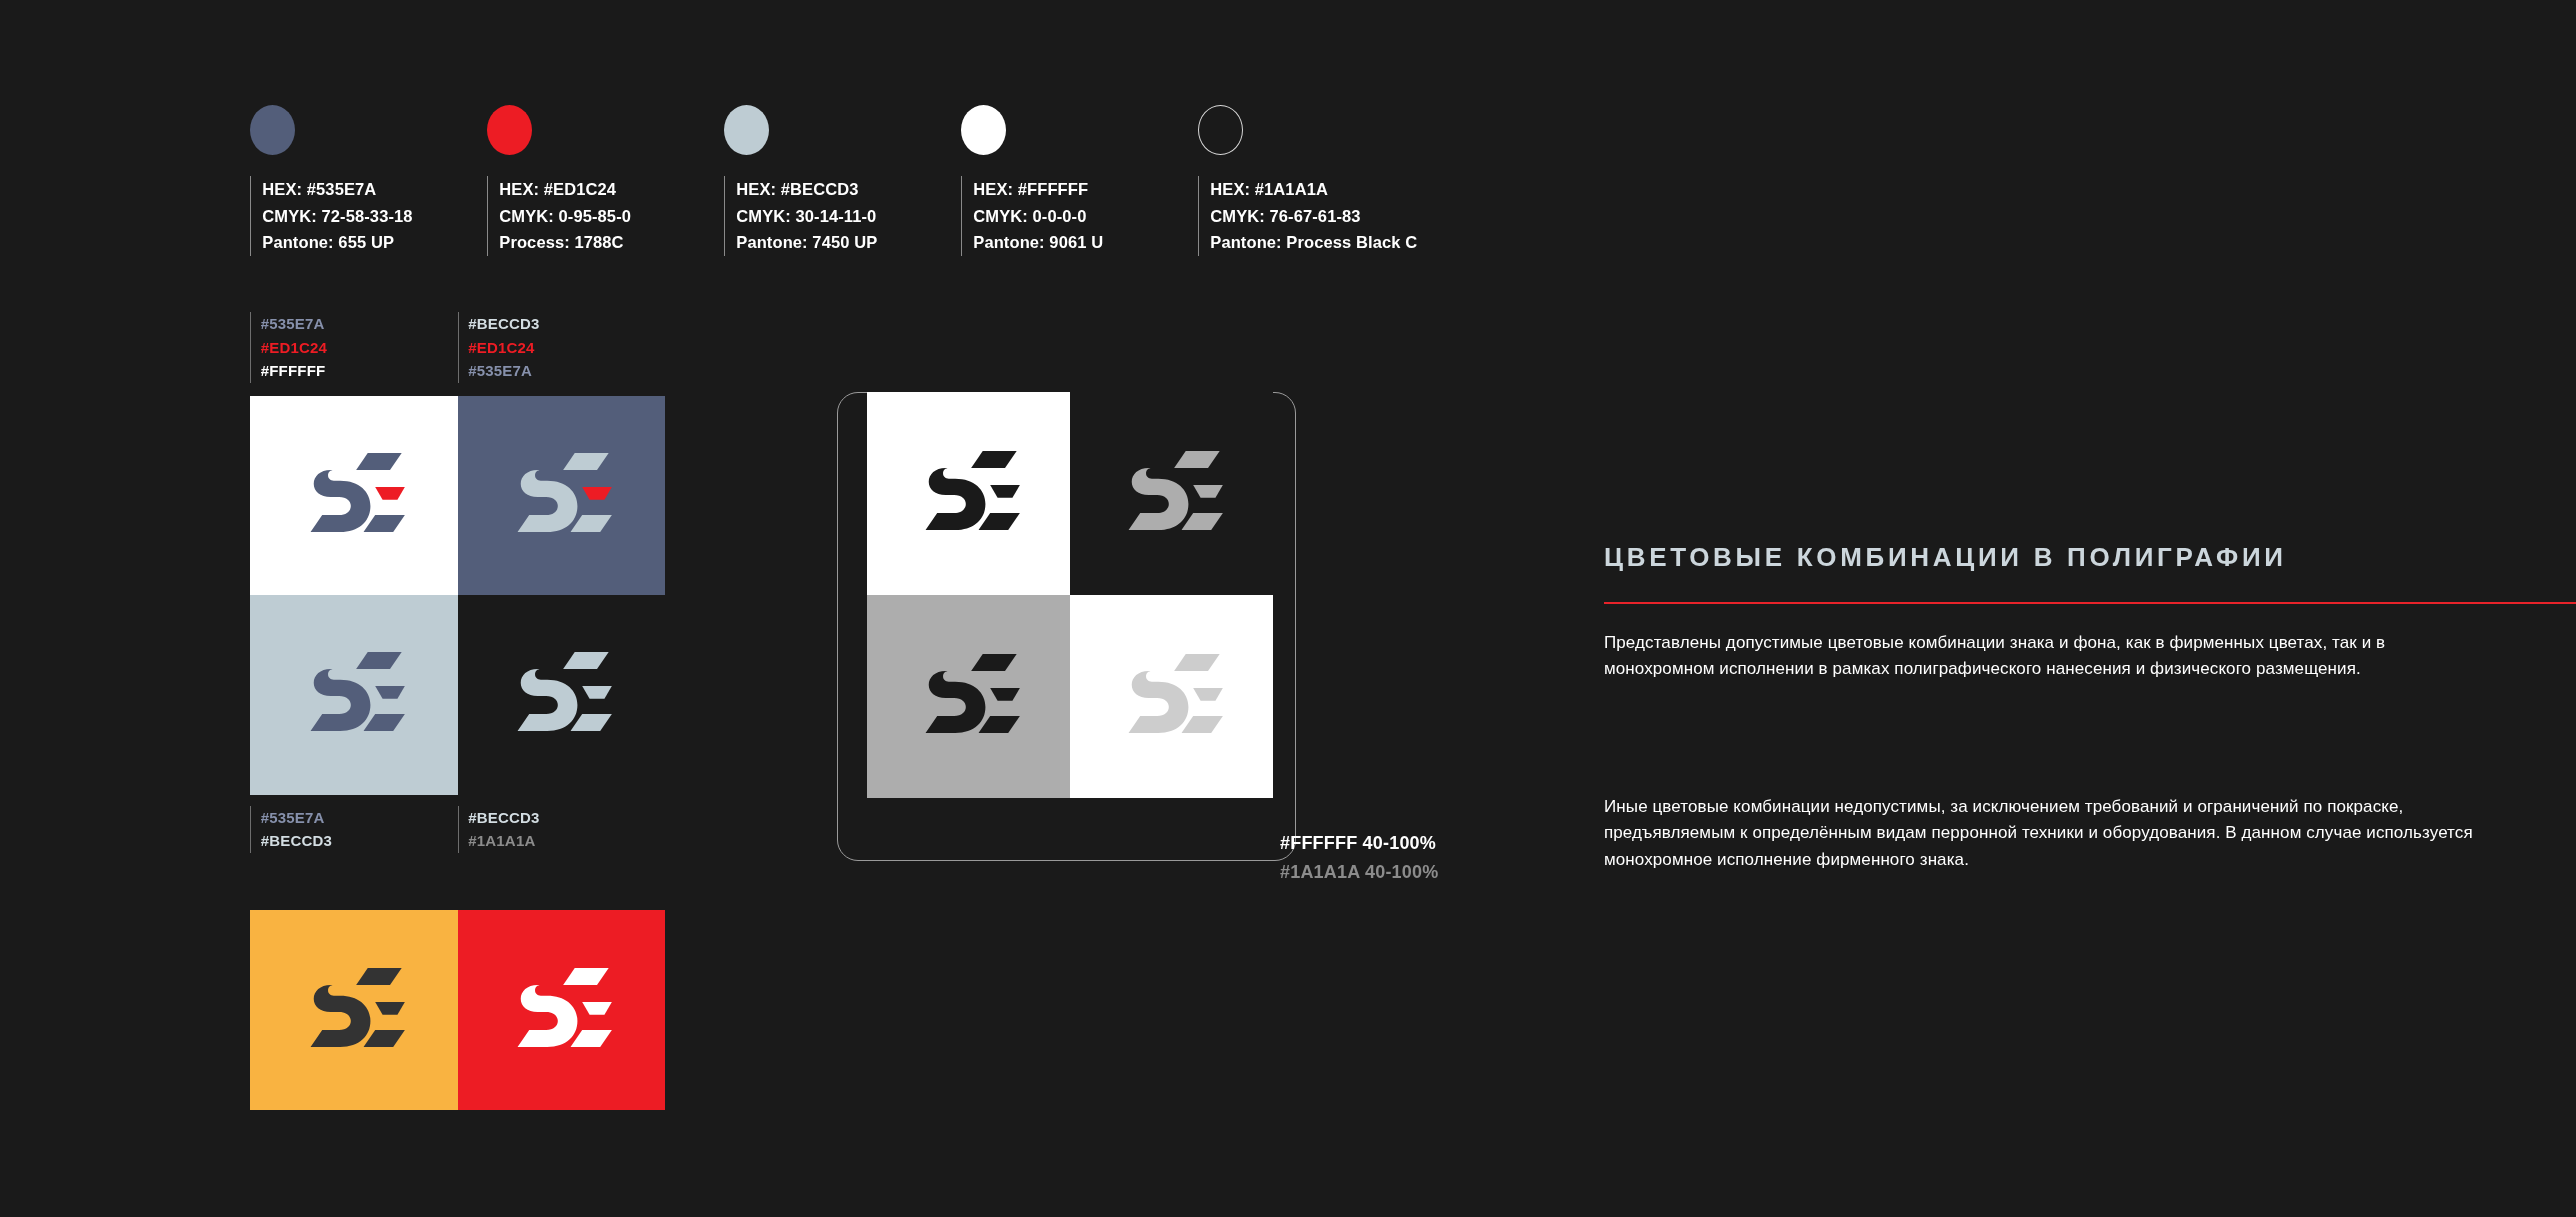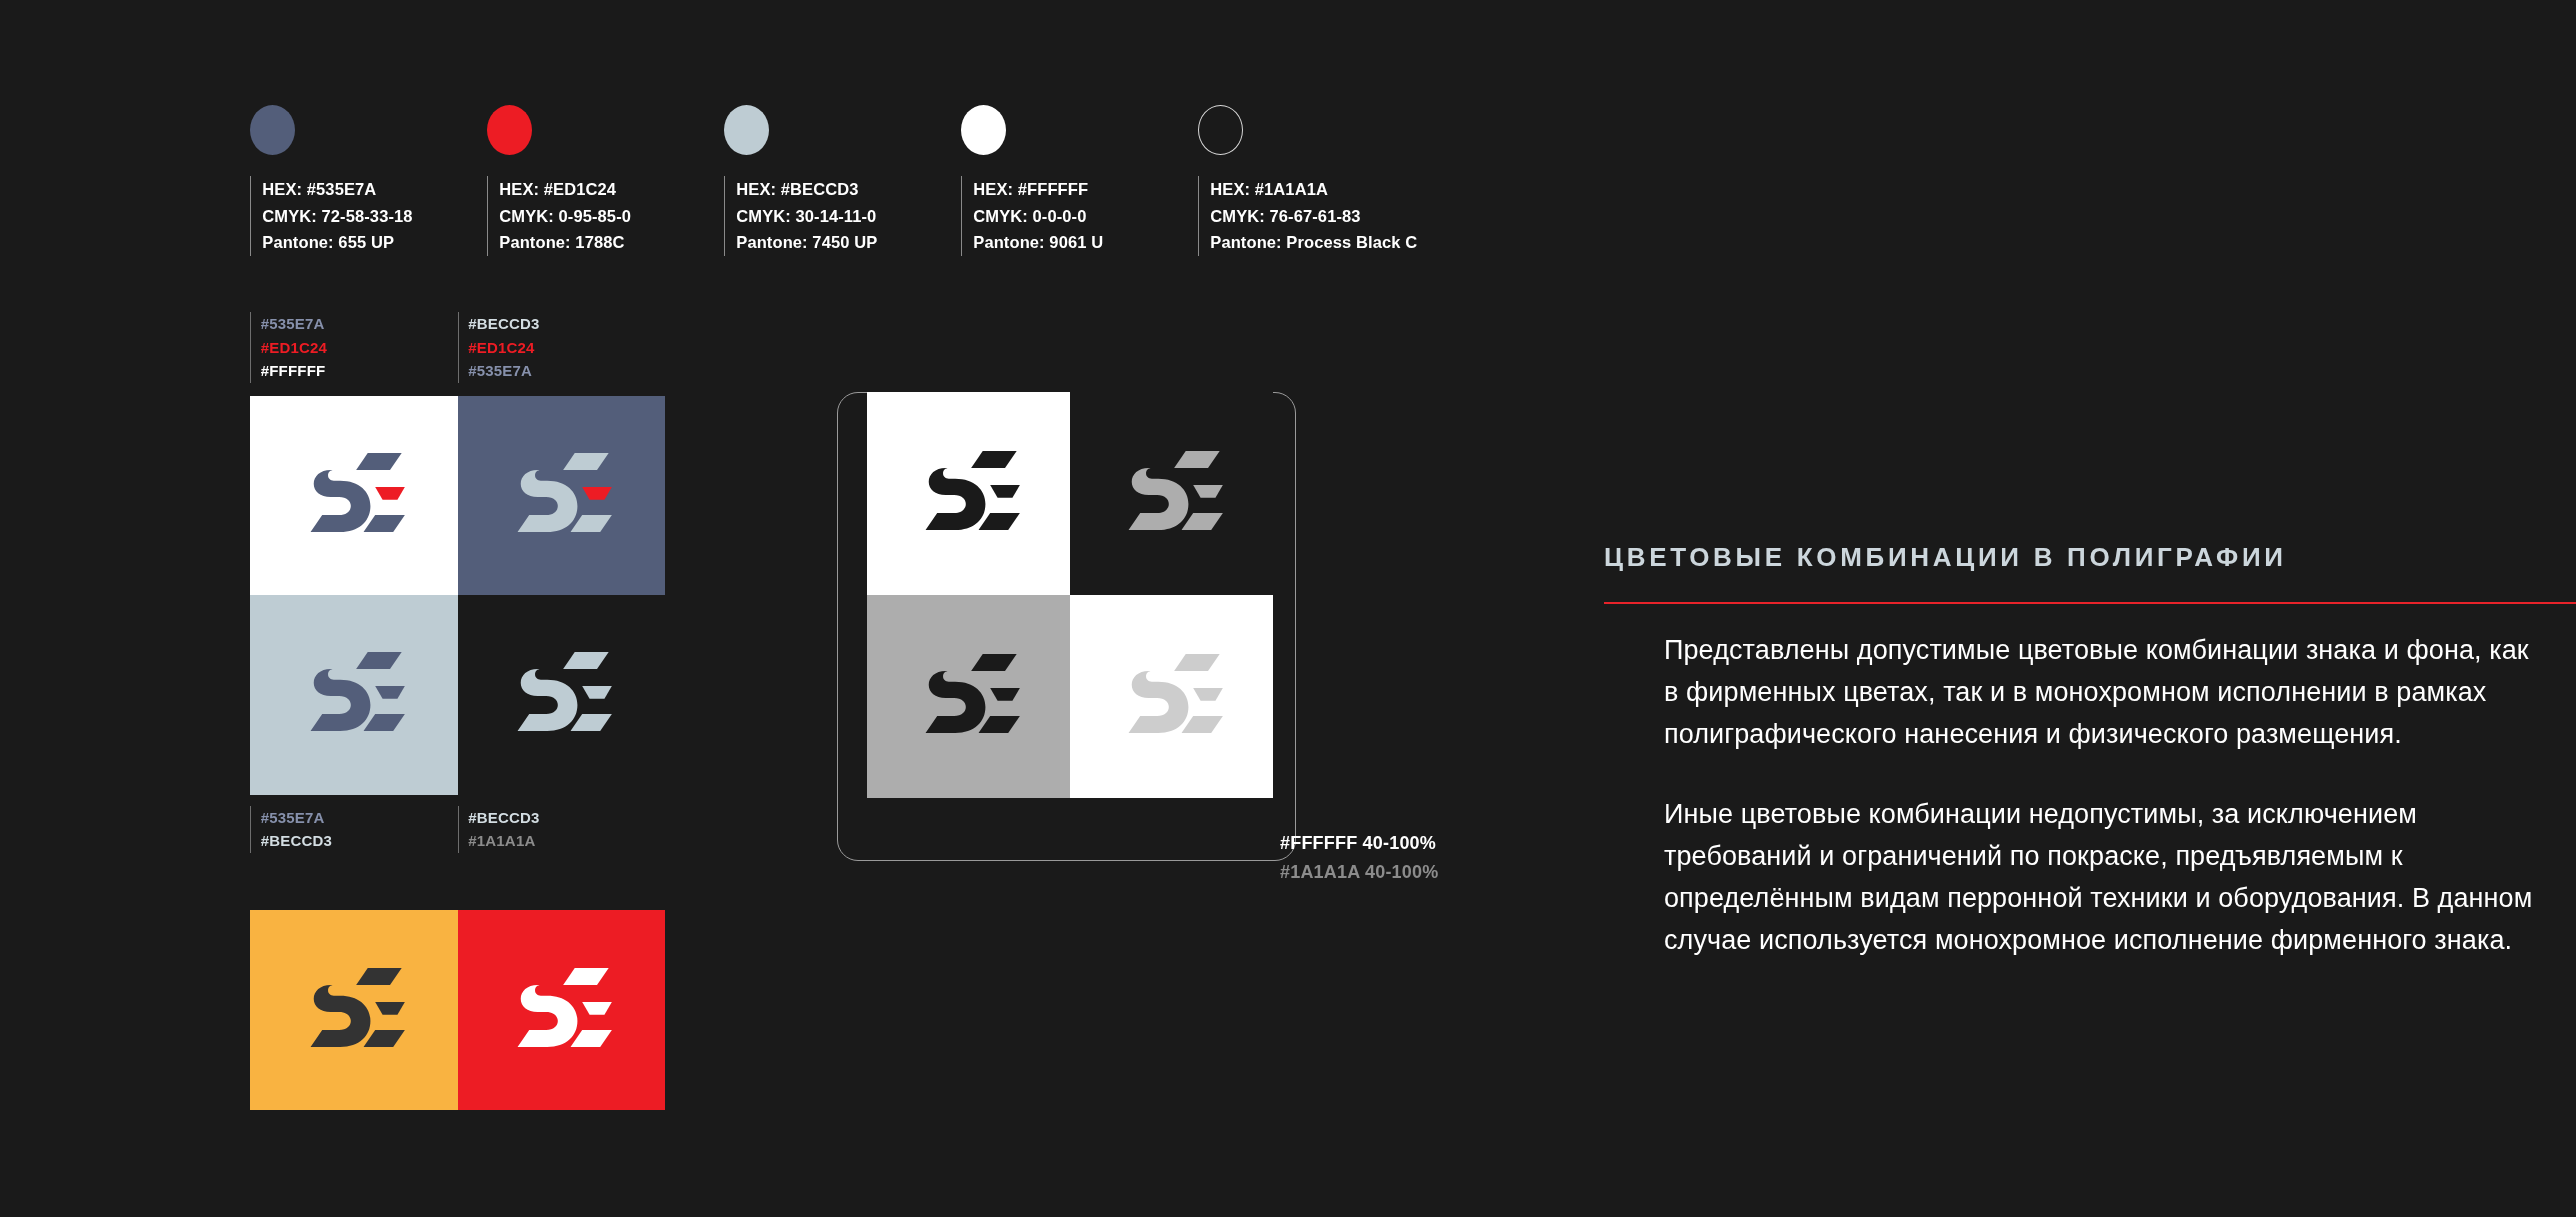--- a/index.html
+++ b/index.html
@@ -76,23 +76,23 @@
   .right-col { position: absolute; left: 1604px; top: 522px; width: 972px; margin-top: 20px; }
   .right-title {
     color: #ccd6dc;
     font-size: 26px;
     font-weight: bold;
     letter-spacing: 3.7px;
     white-space: nowrap;
   }
   .rule-red { position: absolute; left: 1604px; top: 602px; width: 972px; height: 2.4px; background: #e8232a; }
   .para {
-    position: absolute; left: 1664px;
+    position: absolute; left: 1604px;
     color: #ffffff;
-    font-size: 27px;
+    font-size: 17px;
     line-height: 1.555;
     letter-spacing: 0.1px;
     width: 886px;
   }
   .para.p1 { top: 630px; }
   .para.p2 { top: 794px; }
 
   .logo { display: block; }
 </style>
 </head>
@@ -107,21 +107,21 @@
           <div>HEX: #535E7A</div>
           <div>CMYK: 72-58-33-18</div>
           <div>Pantone: 655 UP</div>
         </div>
       </div>
       <div class="swatch">
         <div class="swatch-dot" style="background: rgb(237, 28, 36);"></div>
         <div class="swatch-info">
           <div>HEX: #ED1C24</div>
           <div>CMYK: 0-95-85-0</div>
-          <div>Pantone: 1788C</div>
+          <div>Process: 1788C</div>
         </div>
       </div>
       <div class="swatch">
         <div class="swatch-dot" style="background: rgb(190, 204, 211);"></div>
         <div class="swatch-info">
           <div>HEX: #BECCD3</div>
           <div>CMYK: 30-14-11-0</div>
           <div>Pantone: 7450 UP</div>
         </div>
       </div>

